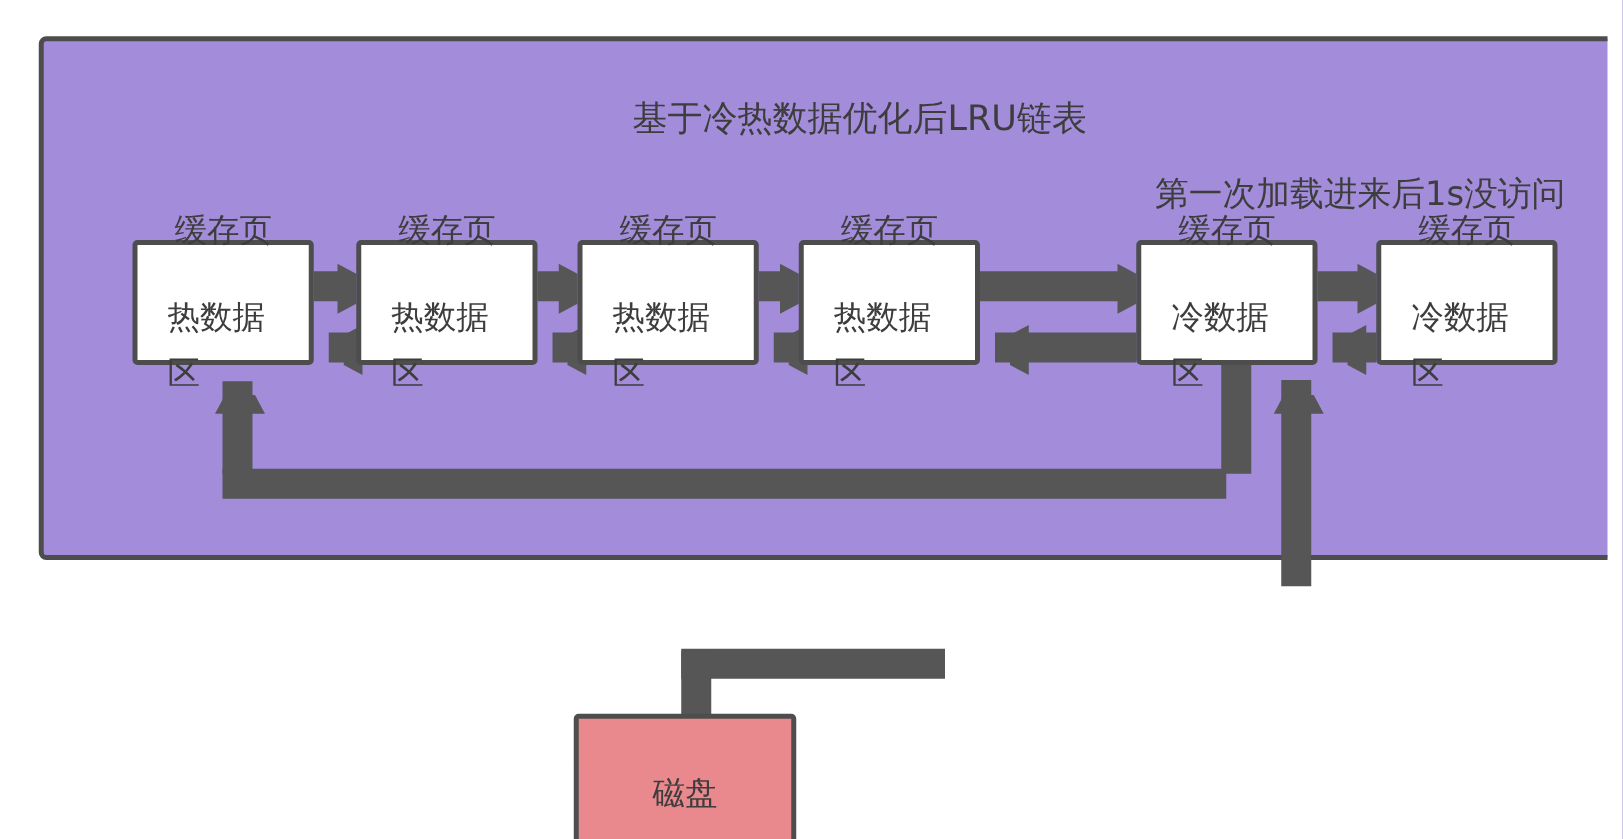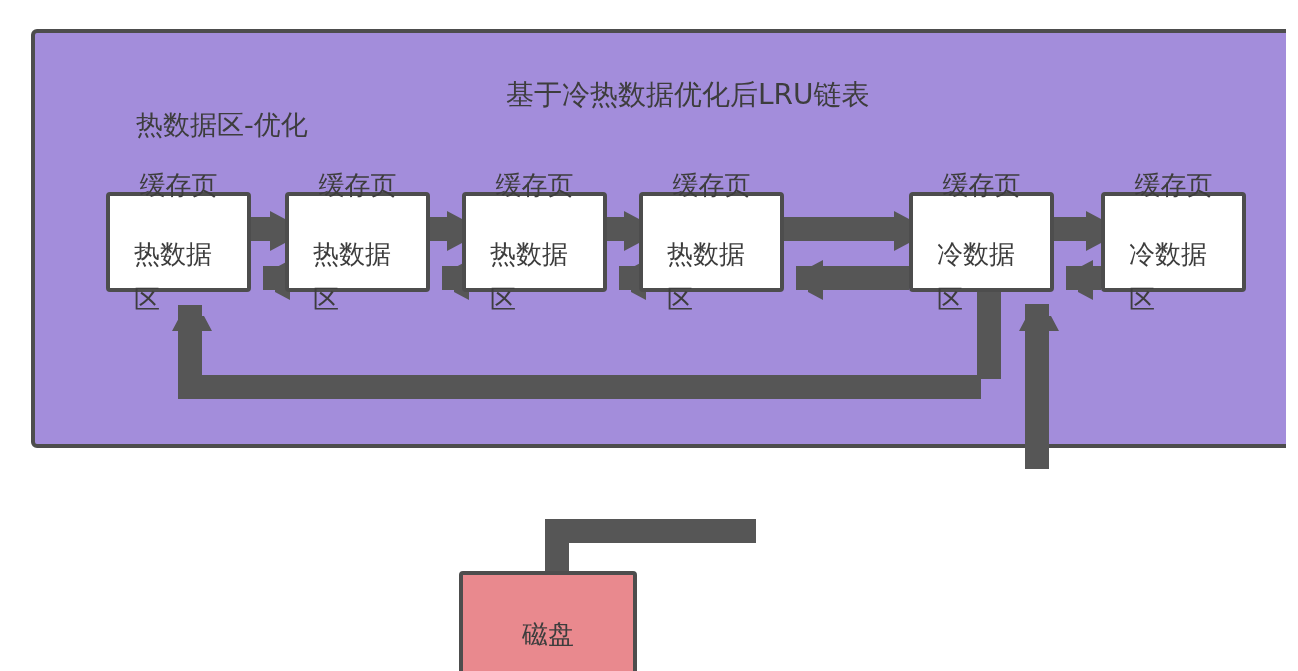--- a/index.html
+++ b/index.html
@@ -47,21 +47,21 @@
   }
 </style>
 </head>
 <body>
 
 <div id="stage">
 
   <div class="lru-container"></div>
 
   <div class="txt title" style="left:470px; top:40px;">基于冷热数据优化后LRU链表</div>
-  <div class="txt label" style="left:100px; top:71px;">热数据区-优化</div>
+  <div class="txt label" style="left:888px; top:101px;">第一次加载进来后1s没访问</div>
 
   <div class="line" style="left:953px; top:268px; width:4px; height:87px;"></div>
   <div class="line" style="left:154px; top:351px; width:803px; height:4px;"></div>
   <div class="line" style="left:154px; top:281px; width:4px; height:74px;"></div>
   <div class="ah ah-up" style="left:148px; top:268px;"></div>
 
   <div class="line" style="left:1001px; top:280px; width:4px; height:165px;"></div>
   <div class="ah ah-up" style="left:995px; top:268px;"></div>
 
   <div class="line" style="left:521px; top:495px; width:211px; height:4px;"></div>

